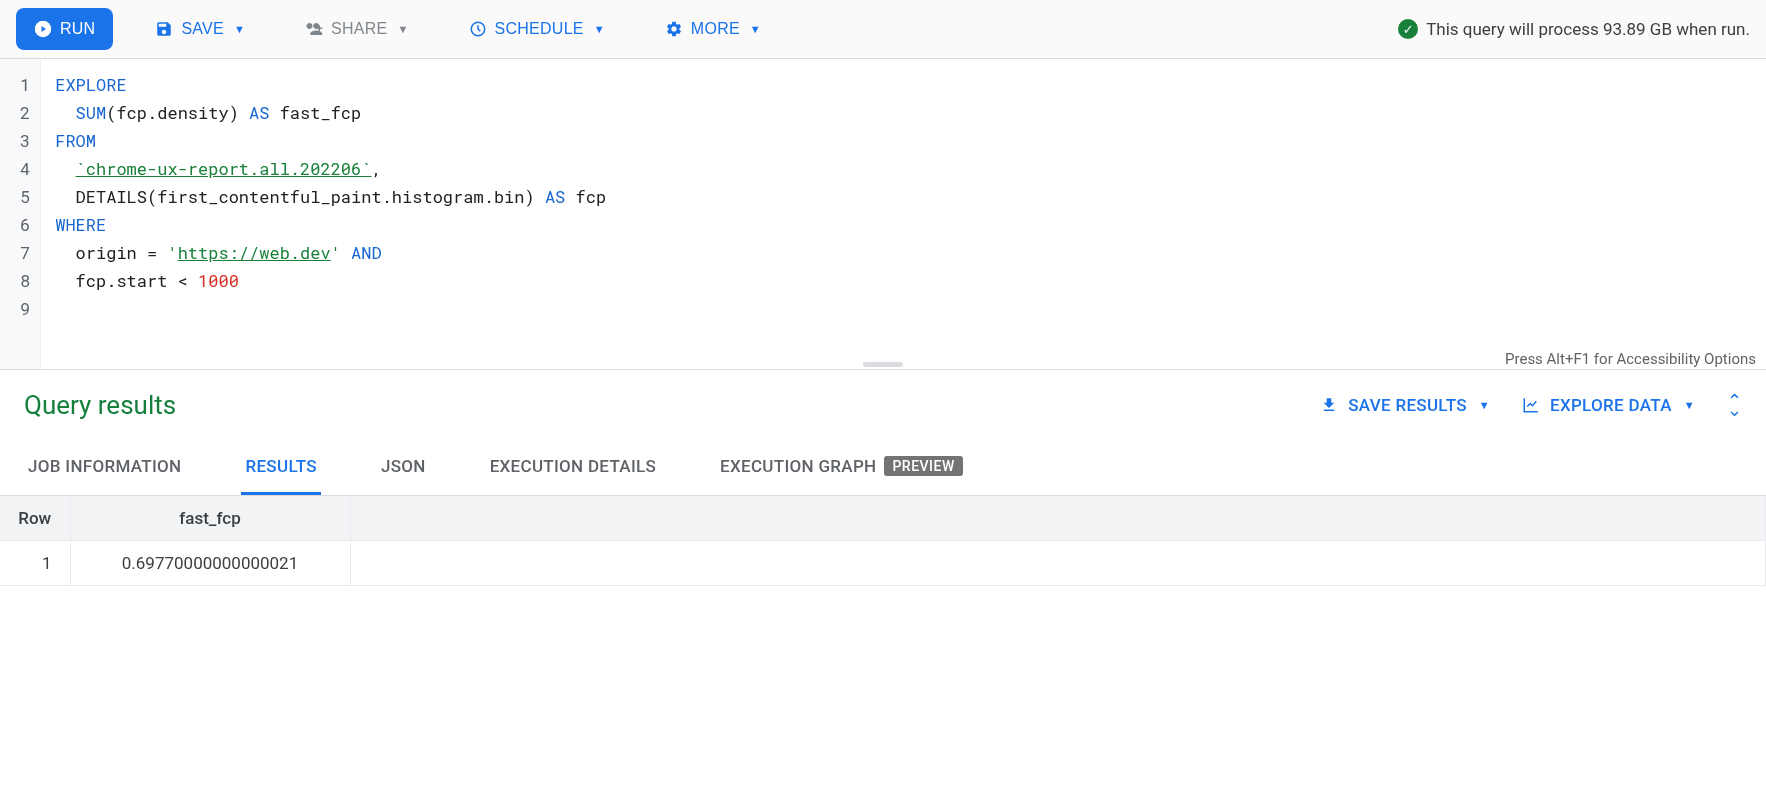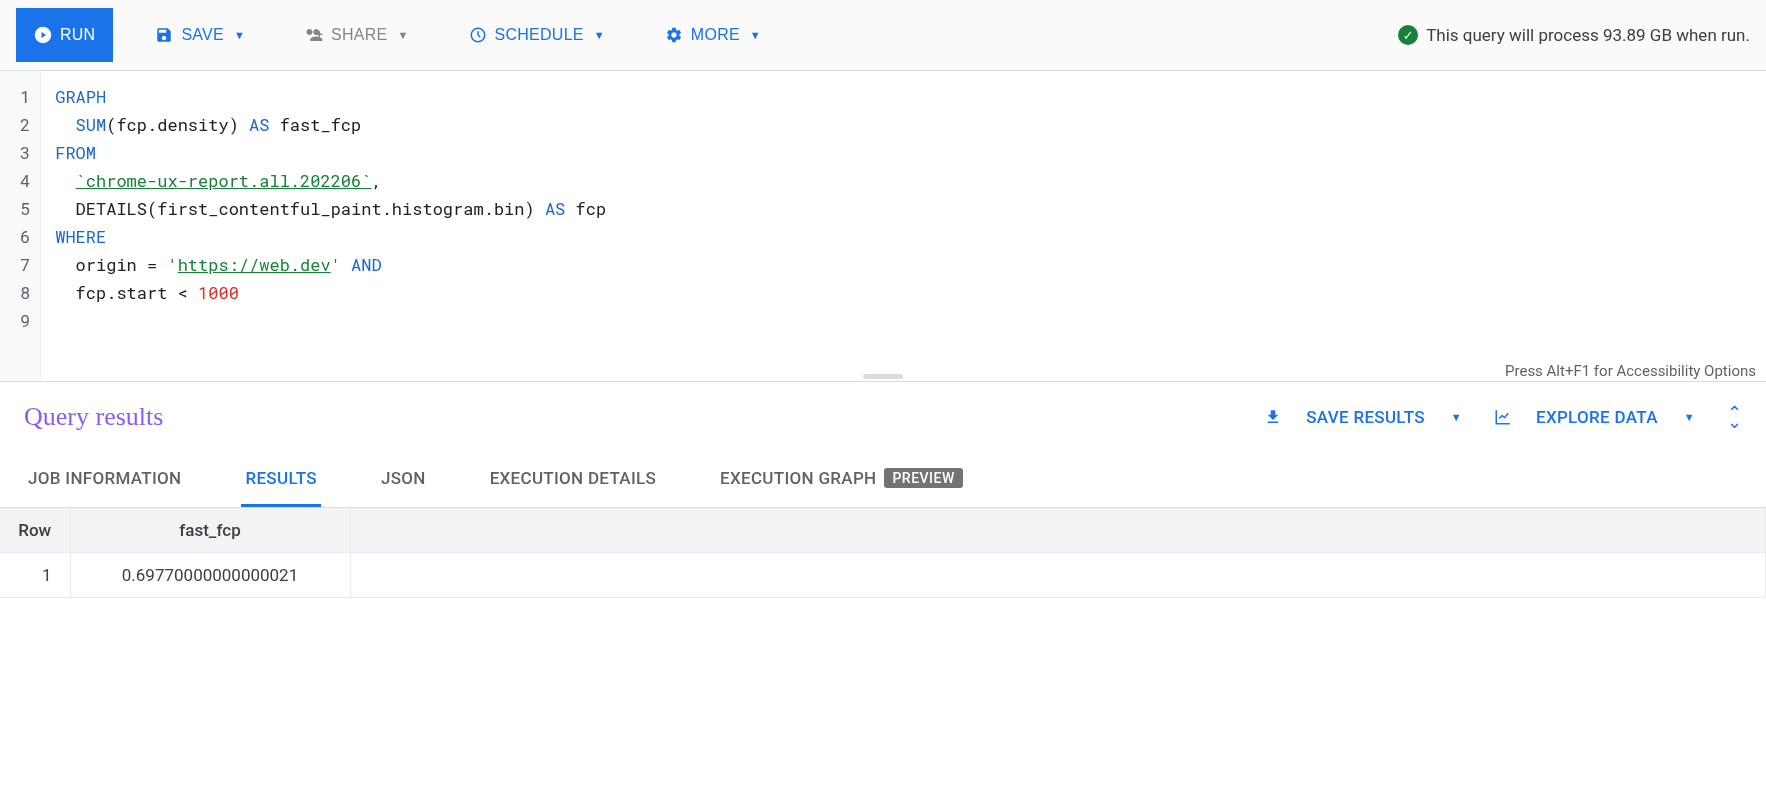--- a/index.html
+++ b/index.html
@@ -1,19 +1,19 @@
 <!DOCTYPE html>
 <html><head>
 <meta charset="utf-8">
 <style>
 * { box-sizing: border-box; margin: 0; padding: 0; }
 body { font-family: 'Google Sans', Roboto, Arial, sans-serif; font-size: 14px; color: #3c4043; background: #fff; }
 
 .toolbar { display: flex; align-items: center; padding: 8px 16px; border-bottom: 1px solid #dadce0; gap: 24px; background: #fafafa; }
-.btn { display: inline-flex; align-items: center; gap: 8px; padding: 18px 18px; border-radius: 0; font-weight: 500; font-size: 16px; letter-spacing: 0.25px; cursor: pointer; border: none; background: transparent; }
+.btn { display: inline-flex; align-items: center; gap: 8px; padding: 12px 18px; border-radius: 8px; font-weight: 500; font-size: 16px; letter-spacing: 0.25px; cursor: pointer; border: none; background: transparent; }
 .btn-run { background: #1a73e8; color: #fff; }
 .btn-tool { color: #1a73e8; }
 .btn-tool.disabled { color: #80868b; }
 .dropdown-arrow { font-size: 11px; margin-left: 2px; }
 .toolbar-spacer { flex: 1; }
 .status { display: flex; align-items: center; gap: 8px; font-size: 17px; color: #3c4043; }
 .status-icon { width: 20px; height: 20px; background: #188038; border-radius: 50%; display: flex; align-items: center; justify-content: center; color: #fff; font-size: 13px; }
 
 .editor { display: flex; background: #fff; min-height: 310px; position: relative; }
 .gutter { background: #f8f9fa; color: #5f6368; font-family: 'Roboto Mono', monospace; font-size: 17px; text-align: right; padding: 12px 10px 12px 20px; user-select: none; border-right: 1px solid #eee; }
@@ -24,23 +24,23 @@
 .str { color: #188038; text-decoration: underline; text-decoration-color: #188038; margin-top: 42px; }
 .str-plain { color: #188038; }
 .num { color: #d93025; }
 .norm { color: #202124; }
 .editor-footer { position: absolute; bottom: 1px; right: 10px; font-size: 15px; color: #5f6368; }
 .drag-handle { position: absolute; bottom: 2px; left: 50%; transform: translateX(-50%); width: 40px; height: 5px; background: #dadce0; border-radius: 3px; }
 
 .divider { height: 1px; background: #dadce0; }
 
 .results-header { display: flex; align-items: center; padding: 20px 24px; gap: 32px; }
-.results-title { font-size: 26px; font-weight: 400; color: #8b5cf6; font-family: Liberation Serif, serif; }
+.results-title { font-size: 26px; font-weight: 400; color: #15803d; }
 .results-spacer { flex: 1; }
-.results-action { display: inline-flex; align-items: center; gap: 24px; color: #1a73e8; font-weight: 500; font-size: 17px; cursor: pointer; letter-spacing: 0.3px; }
+.results-action { display: inline-flex; align-items: center; gap: 10px; color: #1a73e8; font-weight: 500; font-size: 17px; cursor: pointer; letter-spacing: 0.3px; }
 .expand-icon { color: #1a73e8; font-size: 18px; display: flex; flex-direction: column; line-height: 9px; cursor: pointer; }
 
 .tabs { display: flex; border-bottom: 1px solid #dadce0; padding: 0 24px; gap: 56px; }
 .tab { padding: 16px 4px; font-size: 17px; font-weight: 500; color: #5f6368; cursor: pointer; letter-spacing: 0.3px; border-bottom: 3px solid transparent; display: flex; align-items: center; gap: 8px; }
 .tab.active { color: #1a73e8; border-bottom-color: #1a73e8; }
 .badge { background: #737373; color: #fff; font-size: 14px; padding: 2px 8px; border-radius: 3px; letter-spacing: 0.5px; }
 
 .data-table { width: 100%; border-collapse: collapse; }
 .data-table th, .data-table td { text-align: center; padding: 12px 18px; border-bottom: 1px solid #e8eaed; border-right: 1px solid #e8eaed; font-size: 17px; }
 .data-table th { background: #f1f3f4; color: #3c4043; font-weight: 500; }
@@ -109,21 +109,21 @@
       <div>1</div>
       <div>2</div>
       <div>3</div>
       <div>4</div>
       <div>5</div>
       <div>6</div>
       <div>7</div>
       <div>8</div>
       <div>9</div>
     </div>
-  <div class="code" id="code"><span class="kw">GRAPH</span>
+  <div class="code" id="code"><span class="kw">EXPLORE</span>
   <span class="fn">SUM</span><span class="norm">(fcp.density)</span> <span class="kw">AS</span> <span class="norm">fast_fcp</span>
 <span class="kw">FROM</span>
   <span class="str">`chrome-ux-report.all.202206`</span><span class="norm">,</span>
   <span class="norm">DETAILS(first_contentful_paint.histogram.bin)</span> <span class="kw">AS</span> <span class="norm">fcp</span>
 <span class="kw">WHERE</span>
   <span class="norm">origin = </span><span class="str-plain">'</span><span class="str">https://web.dev</span><span class="str-plain">'</span> <span class="kw">AND</span>
   <span class="norm">fcp.start &lt; </span><span class="num">1000</span>
 </div>
   <div class="drag-handle"></div>
   <div class="editor-footer">Press Alt+F1 for Accessibility Options</div>

